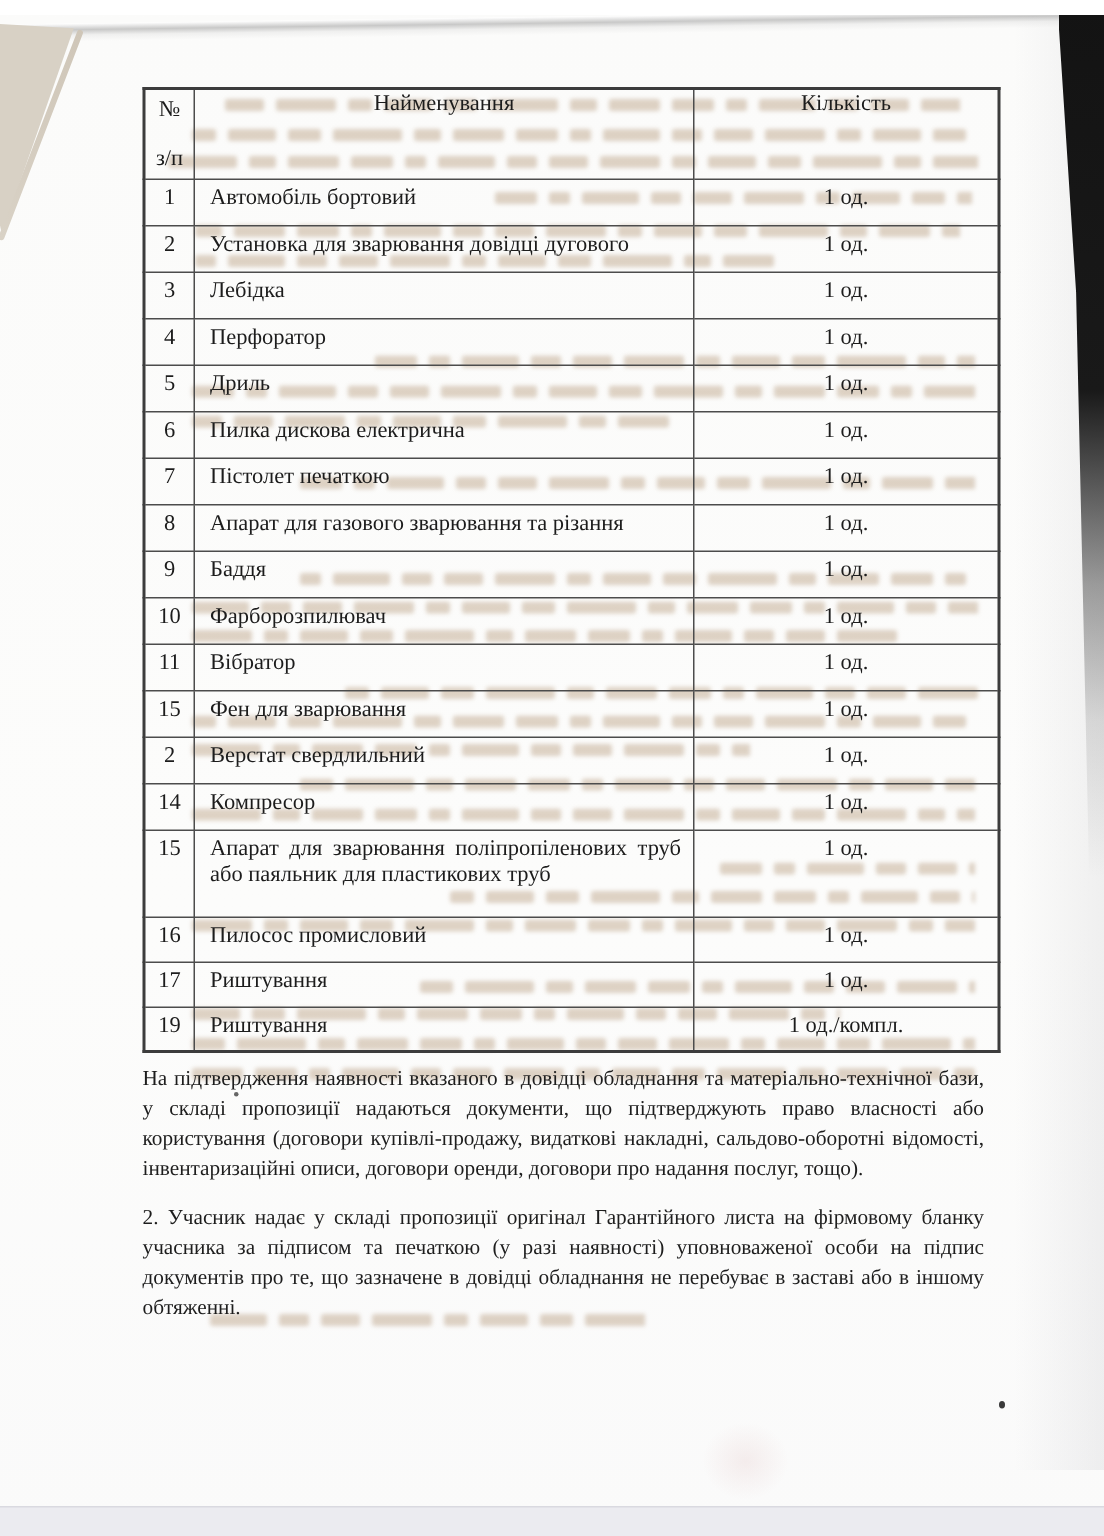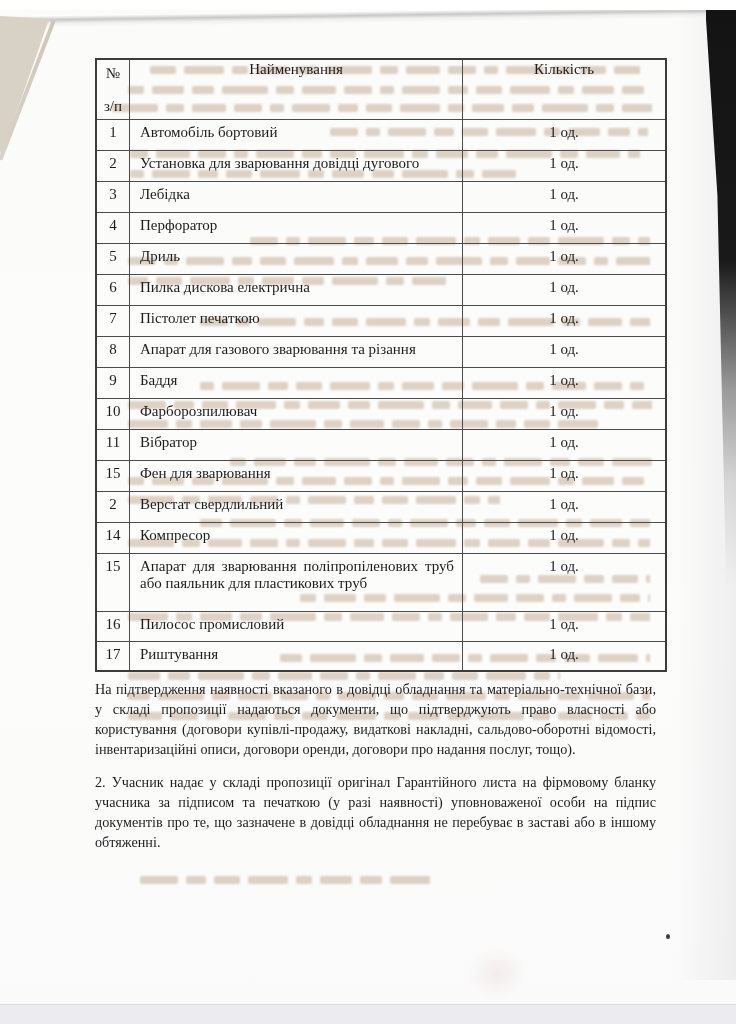--- a/index.html
+++ b/index.html
@@ -579,20 +579,25 @@
     <td class="c-qty">1 од.</td>
   </tr>
 
   <tr class="short">
     <td class="c-num">17</td>
     <td class="c-name">Риштування</td>
     <td class="c-qty">1 од.</td>
   </tr>
 
 
+  <tr class="short">
+    <td class="c-num">19</td>
+    <td class="c-name">Риштування</td>
+    <td class="c-qty">1 од./компл.</td>
+  </tr>
 </tbody>
     </table>
 
     <p class="para">На підтвердження наявності вказаного в довідці обладнання та матеріально-технічної бази, у складі пропозиції надаються документи, що підтверджують право власності або користування (договори купівлі-продажу, видаткові накладні, сальдово-оборотні відомості, інвентаризаційні описи, договори оренди, договори про надання послуг, тощо).</p>
     <p class="para second">2. Учасник надає у складі пропозиції оригінал Гарантійного листа на фірмовому бланку учасника за підписом та печаткою (у разі наявності) уповноваженої особи на підпис документів про те, що зазначене в довідці обладнання не перебуває в заставі або в іншому обтяженні.</p>
   </div>
 
   <div class="edge-top-white"></div>
   <div class="edge-top"></div>
   <div class="corner-fold"></div>

